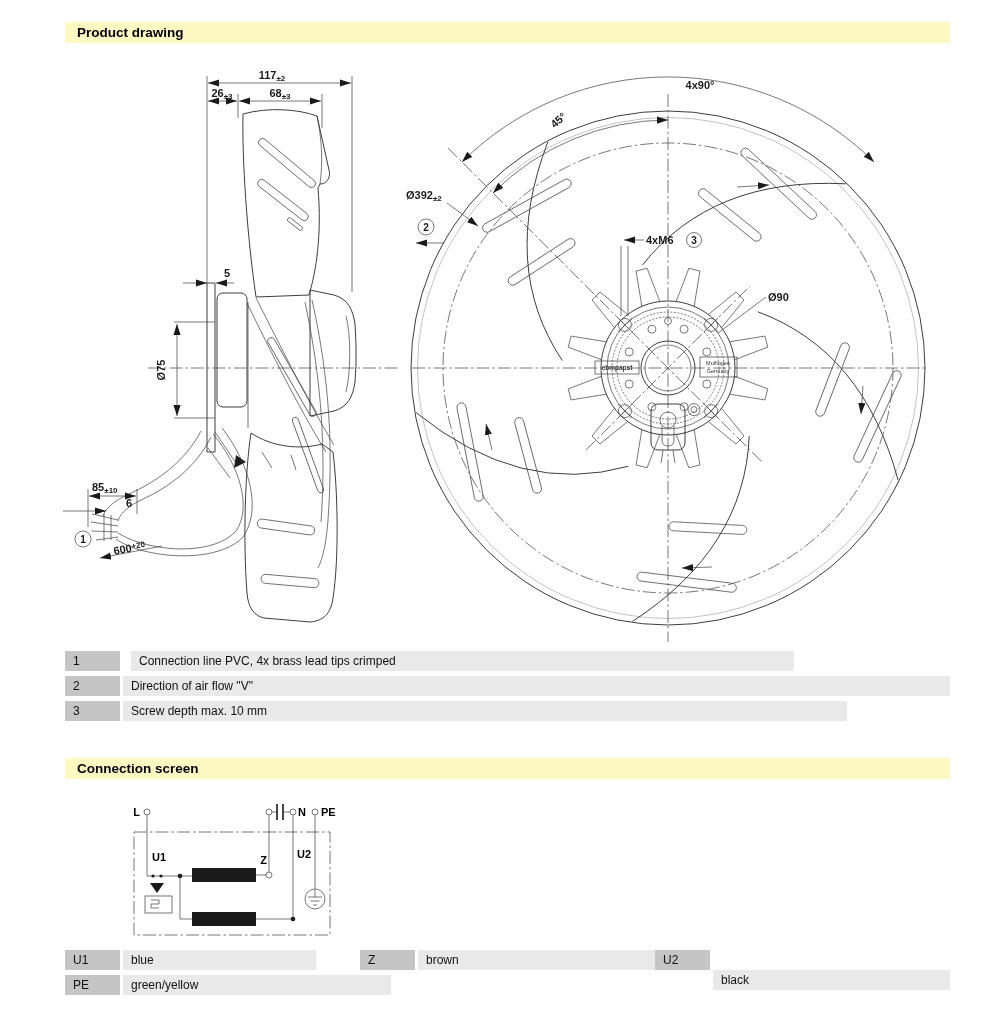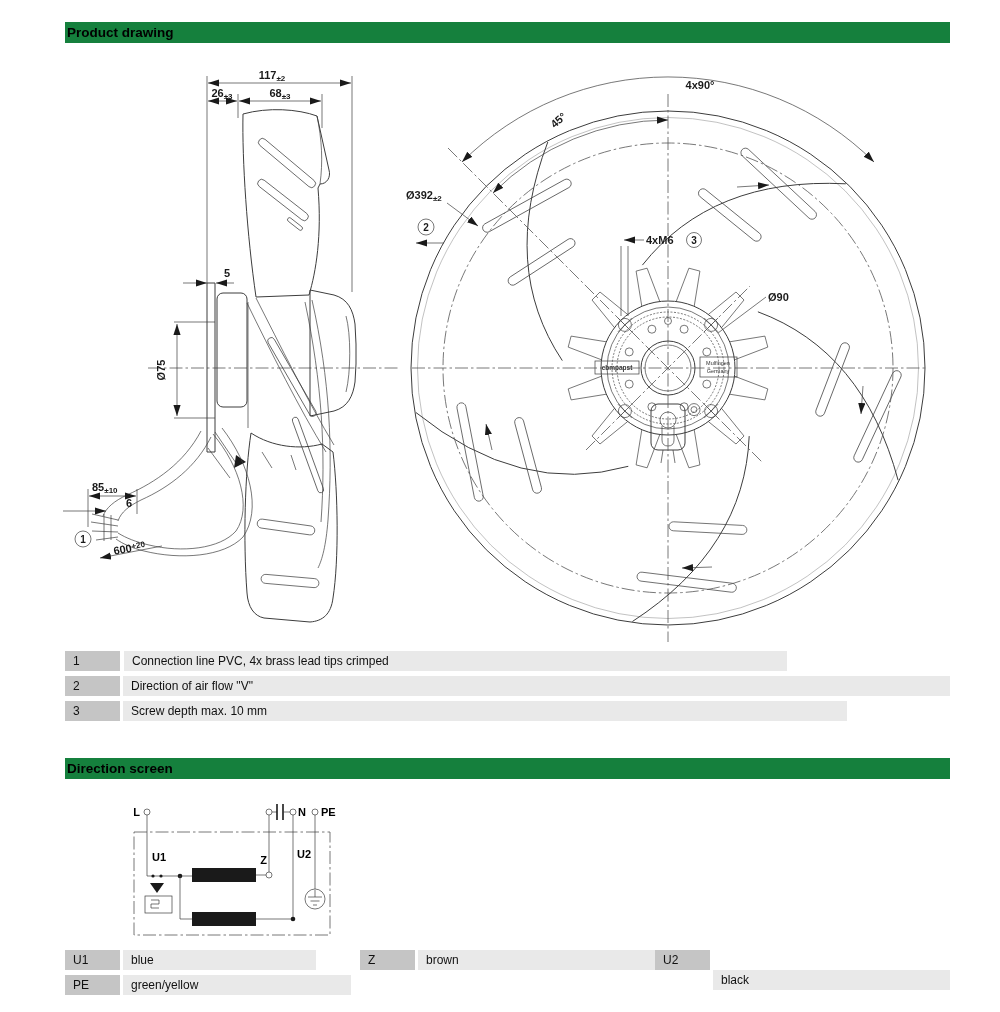--- a/index.html
+++ b/index.html
@@ -1,22 +1,22 @@
 <!DOCTYPE html>
 <html><head>
 <meta charset="utf-8">
 <style>
   html,body{margin:0;padding:0}
   body{
     width:1000px;height:1012px;position:relative;background:#fff;
     font-family:"Liberation Sans",sans-serif;color:#111;overflow:hidden;
   }
   .section-bar{
-    position:absolute;left:65px;width:885px;height:21px;background:#15803d;
-    font-weight:bold;font-size:13.5px;line-height:21px;padding-left:2px;
+    position:absolute;left:65px;width:885px;height:21px;background:#fef9c3;
+    font-weight:bold;font-size:13.5px;line-height:21px;padding-left:12px;
     box-sizing:border-box;color:#000;
   }
   .cell{
     position:absolute;height:20px;font-size:12px;line-height:20px;
     padding-left:8px;box-sizing:border-box;white-space:nowrap;overflow:hidden;
   }
   .cell.label{background:#c5c5c5;width:55px}
   .cell.value{background:#e9e9e9}
   svg{position:absolute;left:0;top:0}
   .ln{fill:none;stroke:#3d3d3d;stroke-width:1}
@@ -27,21 +27,21 @@
   .dimtol{font-size:8px;font-weight:600}
   .callout{font:600 10px "Liberation Sans",sans-serif;fill:#1a1a1a;text-anchor:middle}
   .wirelabel{font:bold 11px "Liberation Sans",sans-serif;fill:#000}
   .hubtxt{fill:#333}
   .fillblk{fill:#1a1a1a;stroke:none}
 </style>
 </head>
 <body>
 
 <div class="section-bar" style="top:22px">Product drawing</div>
-<div class="section-bar" style="top:758px">Direction screen</div>
+<div class="section-bar" style="top:758px">Connection screen</div>
 
 <svg width="1000" height="1012" viewBox="0 0 1000 1012">
   <defs>
     <marker id="ah" markerUnits="userSpaceOnUse" markerWidth="12" markerHeight="8" refX="11" refY="3.6" orient="auto-start-reverse">
       <path d="M0,0 L11,3.6 L0,7.2 Z" fill="#1a1a1a"></path>
     </marker>
   </defs>
 
   <g>
 
@@ -296,29 +296,29 @@
     <circle class="lnt" cx="315" cy="899" r="10"></circle>
     <line class="lnt" x1="315" y1="890" x2="315" y2="897"></line>
     <line class="lnt" x1="308" y1="897" x2="322" y2="897"></line>
     <line class="lnt" x1="310.5" y1="901" x2="319.5" y2="901"></line>
     <line class="lnt" x1="313" y1="905" x2="317" y2="905"></line>
   </g>
 </svg>
 
 <div>
   <div class="cell label" style="left:65px;top:651px">1</div>
-  <div class="cell value" style="left:124px;top:651px;width:663px">Connection line PVC, 4x brass lead tips crimped</div>
+  <div class="cell value" style="left:131px;top:651px;width:663px">Connection line PVC, 4x brass lead tips crimped</div>
   <div class="cell label" style="left:65px;top:676px">2</div>
   <div class="cell value" style="left:123px;top:676px;width:827px">Direction of air flow "V"</div>
   <div class="cell label" style="left:65px;top:701px">3</div>
   <div class="cell value" style="left:123px;top:701px;width:724px">Screw depth max. 10 mm</div>
 </div>
 
 <div>
   <div class="cell label" style="left:65px;top:950px">U1</div>
   <div class="cell value" style="left:123px;top:950px;width:193px">blue</div>
   <div class="cell label" style="left:360px;top:950px">Z</div>
   <div class="cell value" style="left:418px;top:950px;width:257px">brown</div>
   <div class="cell label" style="left:655px;top:950px">U2</div>
   <div class="cell value" style="left:713px;top:970px;width:237px">black</div>
   <div class="cell label" style="left:65px;top:975px">PE</div>
-  <div class="cell value" style="left:123px;top:975px;width:228px">green/yellow</div>
+  <div class="cell value" style="left:123px;top:975px;width:268px">green/yellow</div>
 </div>
 
 </body></html>

